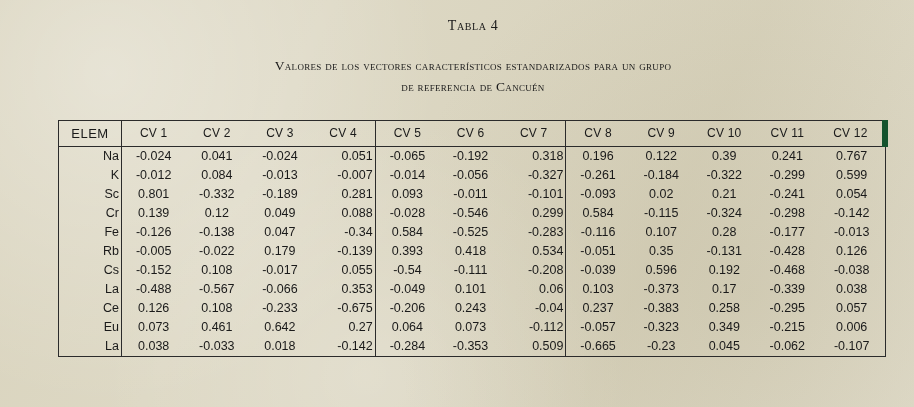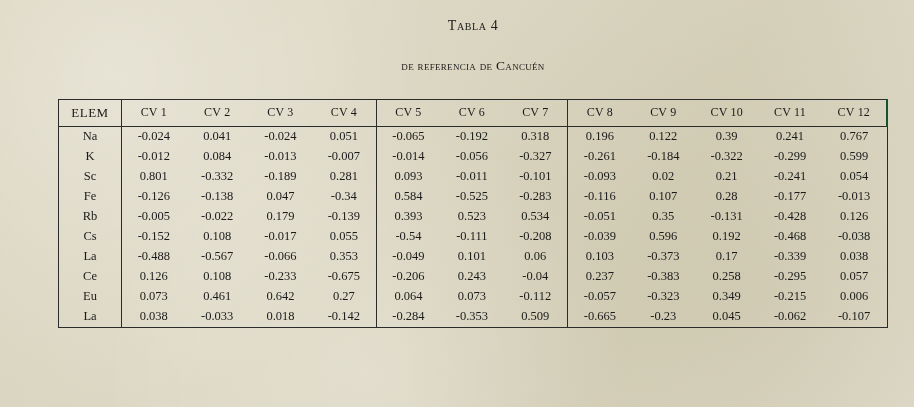--- a/index.html
+++ b/index.html
@@ -53,21 +53,21 @@
     letter-spacing: 0.3px;
     line-height: 1.55;
   }
   .table-wrap {
     margin-top: 22px;
     padding: 0 8px;
   }
   table.data {
     width: 100%;
     border-collapse: collapse;
-    font-family: Liberation Serif, serif;
+    font-family: Liberation Sans, sans-serif;
     font-size: 12.5px;
     background: transparent;
   }
   table.data th,
   table.data td {
     border: 1px solid #2b2b2b;
     text-align: center;
     padding: 3px 2px 3px 2px;
     white-space: nowrap;
   }
@@ -89,20 +89,21 @@
     border-bottom: none;
     padding: 2.5px 2px;
   }
   
   table.data tbody td.col-elem {
     border-right: 1px solid #2b2b2b;
     border-left: 1px solid #2b2b2b;
   }
   table.data tbody td.sep-right {
     border-right: 1px solid #2b2b2b;
+    text-align: right;
   }
   table.data tbody td.last-col {
     border-right: 1px solid #2b2b2b;
   }
   table.data tbody tr:last-child td {
     border-bottom: 1px solid #2b2b2b;
   }
   table.data thead th {
     border-top: 1px solid #2b2b2b;
     border-bottom: 1px solid #2b2b2b;
@@ -110,39 +111,40 @@
     border-right: none;
   }
   table.data thead th.elem-head {
     border-left: 1px solid #2b2b2b;
     border-right: 1px solid #2b2b2b;
   }
   table.data thead th.sep-right {
     border-right: 1px solid #2b2b2b;
   }
   table.data thead th.last-col {
-    border-right: 2px solid #14532d;
+    border-right: 6px solid #14532d;
     text-align: center;
   }
   td.col-elem {
     width: 58px;
   }
 </style>
 </head>
 <body>
 
 <div class="paper-texture"></div>
 
 <div class="page">
 
   <div class="caption-block">
     <div class="tabla-label">
       <span>Tabla</span>
       <span class="num">4</span>
     </div>
+    <div class="caption-line">Valores de los vectores característicos estandarizados para un grupo</div>
     <div class="caption-line">de referencia de Cancuén</div>
   </div>
 
   <div class="table-wrap">
     <table class="data">
       <thead>
         <tr>
             <th class="elem-head sep-right">ELEM</th>
             <th>CV 1</th>
             <th>CV 2</th>
@@ -198,20 +200,35 @@
             <td class="">0.093</td>
             <td class="">-0.011</td>
             <td class="sep-right">-0.101</td>
             <td class="">-0.093</td>
             <td class="">0.02</td>
             <td class="">0.21</td>
             <td class="">-0.241</td>
             <td class="last-col">0.054</td>
           </tr>
           <tr>
+            <td class="col-elem sep-right">Cr</td>
+            <td class="">0.139</td>
+            <td class="">0.12</td>
+            <td class="">0.049</td>
+            <td class="sep-right">0.088</td>
+            <td class="">-0.028</td>
+            <td class="">-0.546</td>
+            <td class="sep-right">0.299</td>
+            <td class="">0.584</td>
+            <td class="">-0.115</td>
+            <td class="">-0.324</td>
+            <td class="">-0.298</td>
+            <td class="last-col">-0.142</td>
+          </tr>
+          <tr>
             <td class="col-elem sep-right">Fe</td>
             <td class="">-0.126</td>
             <td class="">-0.138</td>
             <td class="">0.047</td>
             <td class="sep-right">-0.34</td>
             <td class="">0.584</td>
             <td class="">-0.525</td>
             <td class="sep-right">-0.283</td>
             <td class="">-0.116</td>
             <td class="">0.107</td>
@@ -219,21 +236,21 @@
             <td class="">-0.177</td>
             <td class="last-col">-0.013</td>
           </tr>
           <tr>
             <td class="col-elem sep-right">Rb</td>
             <td class="">-0.005</td>
             <td class="">-0.022</td>
             <td class="">0.179</td>
             <td class="sep-right">-0.139</td>
             <td class="">0.393</td>
-            <td class="">0.523</td>
+            <td class="">0.418</td>
             <td class="sep-right">0.534</td>
             <td class="">-0.051</td>
             <td class="">0.35</td>
             <td class="">-0.131</td>
             <td class="">-0.428</td>
             <td class="last-col">0.126</td>
           </tr>
           <tr>
             <td class="col-elem sep-right">Cs</td>
             <td class="">-0.152</td>

